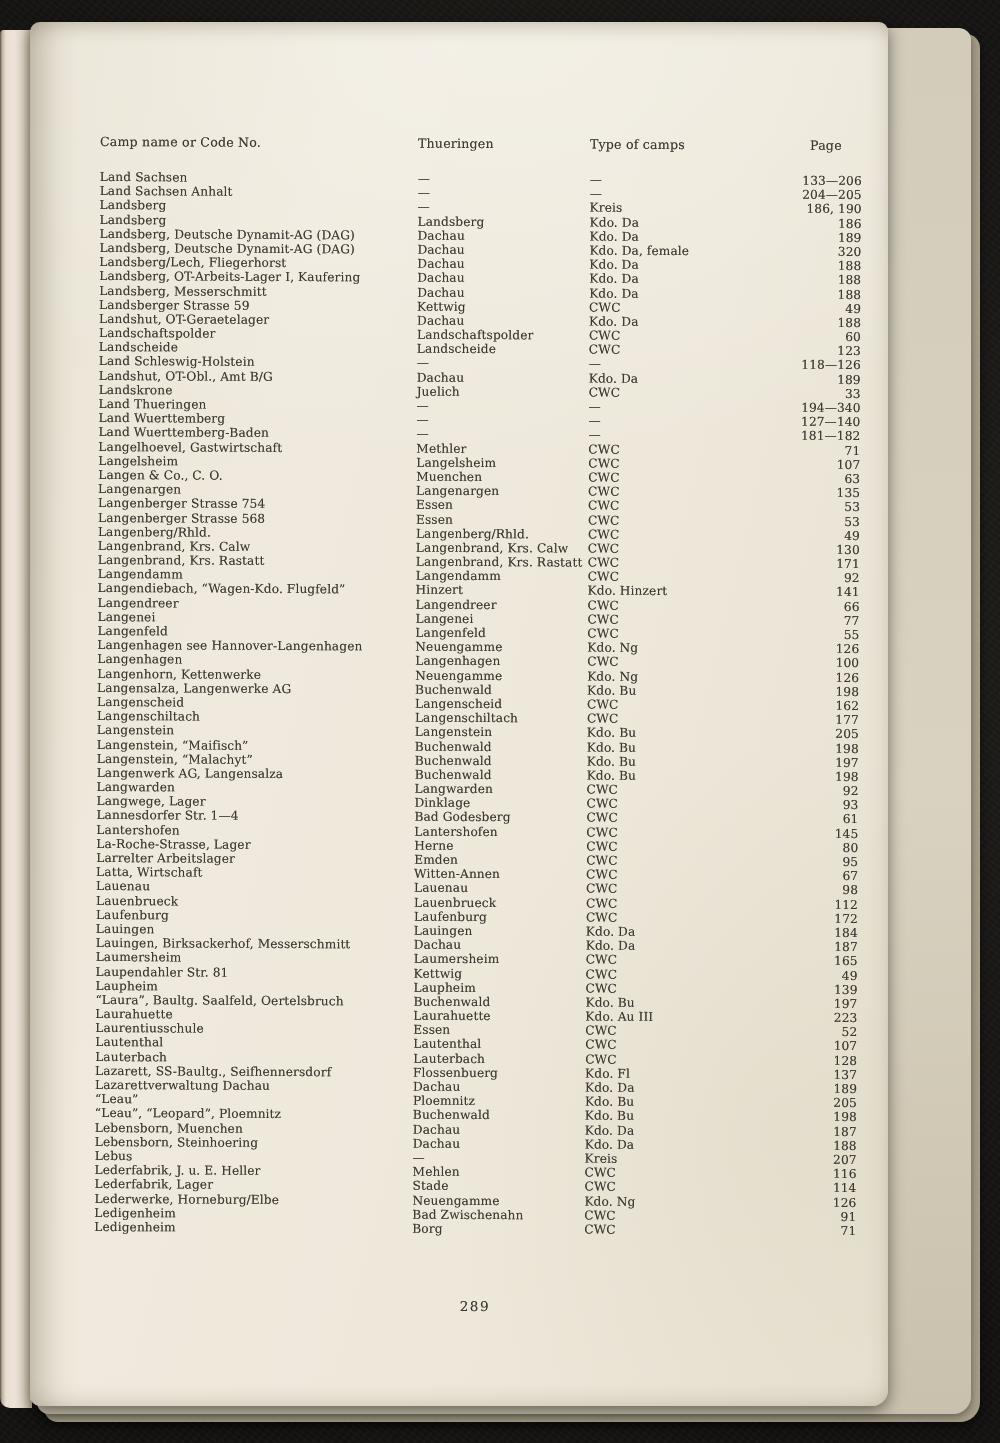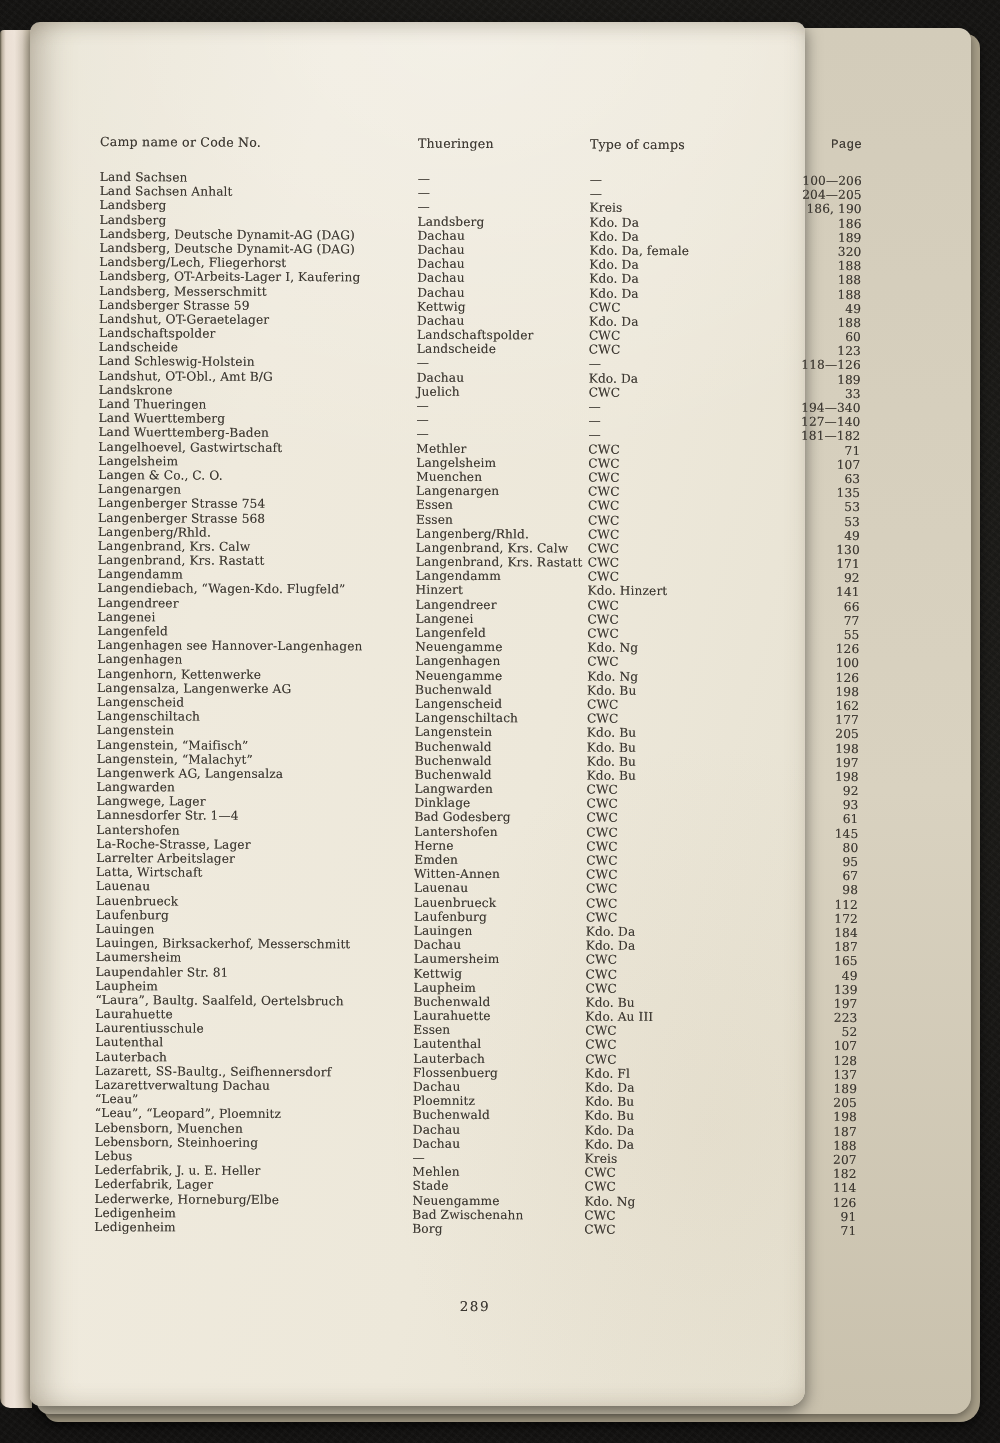--- a/index.html
+++ b/index.html
@@ -32,21 +32,21 @@
   
   .spine-edges{
     position:absolute;left:0;top:30px;width:32px;height:1378px;
     background:linear-gradient(90deg,
       #56503f 0%, #b9ad9c 6%, #e9ddd2 18%, #efe5da 45%,
       #e4d9ca 70%, #cfc4af 86%, #b3a993 100%);
     border-radius:4px 0 0 10px;
   }
   
   .page{
-    position:absolute;left:30px;top:22px;width:775px;height:1384px;
+    position:absolute;left:30px;top:22px;width:858px;height:1384px;
     background:
       radial-gradient(130% 55% at 55% 0%, rgba(255,255,255,0.30), rgba(255,255,255,0) 60%),
       radial-gradient(60% 40% at 88% 80%, rgba(196,180,150,0.12), rgba(0,0,0,0) 70%),
       linear-gradient(104deg, #e9e4d5 0%, #efeadd 28%, #ede8da 62%, #e6e1d1 100%);
     border-radius:10px 9px 16px 10px;
     box-shadow:
       inset 30px 0 34px -20px rgba(96,84,62,0.38),
       inset 0 16px 20px -14px rgba(96,84,62,0.30),
       inset -10px -12px 26px -16px rgba(120,106,80,0.32),
       0 5px 16px rgba(0,0,0,0.5);
@@ -58,21 +58,21 @@
     color:#3c3832;
   }
   .thead,.row{
     display:grid;
     grid-template-columns:318px 172px 200px 72px;
   }
   .thead{
     font-size:12.6px;line-height:15px;margin-bottom:21px;
     letter-spacing:0.2px;
   }
-  .thead .c4{text-align:right;font-family:Liberation Mono, monospace;}
+  .thead .c4{text-align:center;}
   .row{height:14.2px;font-size:12.2px;line-height:14.2px;letter-spacing:0.1px;}
   .row span{white-space:nowrap;overflow:visible;}
   .cell-page{text-align:right;font-variant-numeric:tabular-nums;}
   .folio{
     margin-top:62px;width:100%;text-align:center;
     font-size:13.5px;letter-spacing:1.5px;
   }
   
   .content, .thead, .row, .folio{
     text-shadow:0 0 0.45px rgba(70,62,52,0.55);
@@ -95,21 +95,21 @@
       <span class="c2">Thueringen</span>
       <span class="c3">Type of camps</span>
       <span class="c4">Page</span>
     </div>
 
     <div class="tbody">
         <div class="row">
           <span>Land Sachsen</span>
           <span>—</span>
           <span>—</span>
-          <span class="cell-page">100—206</span>
+          <span class="cell-page">133—206</span>
         </div>
         <div class="row">
           <span>Land Sachsen Anhalt</span>
           <span>—</span>
           <span>—</span>
           <span class="cell-page">204—205</span>
         </div>
         <div class="row">
           <span>Landsberg</span>
           <span>—</span>
@@ -515,21 +515,21 @@
         <div class="row">
           <span>Lebus</span>
           <span>—</span>
           <span>Kreis</span>
           <span class="cell-page">207</span>
         </div>
         <div class="row">
           <span>Lederfabrik, J. u. E. Heller</span>
           <span>Mehlen</span>
           <span>CWC</span>
-          <span class="cell-page">182</span>
+          <span class="cell-page">116</span>
         </div>
         <div class="row">
           <span>Lederfabrik, Lager</span>
           <span>Stade</span>
           <span>CWC</span>
           <span class="cell-page">114</span>
         </div>
         <div class="row">
           <span>Lederwerke, Horneburg/Elbe</span>
           <span>Neuengamme</span>

